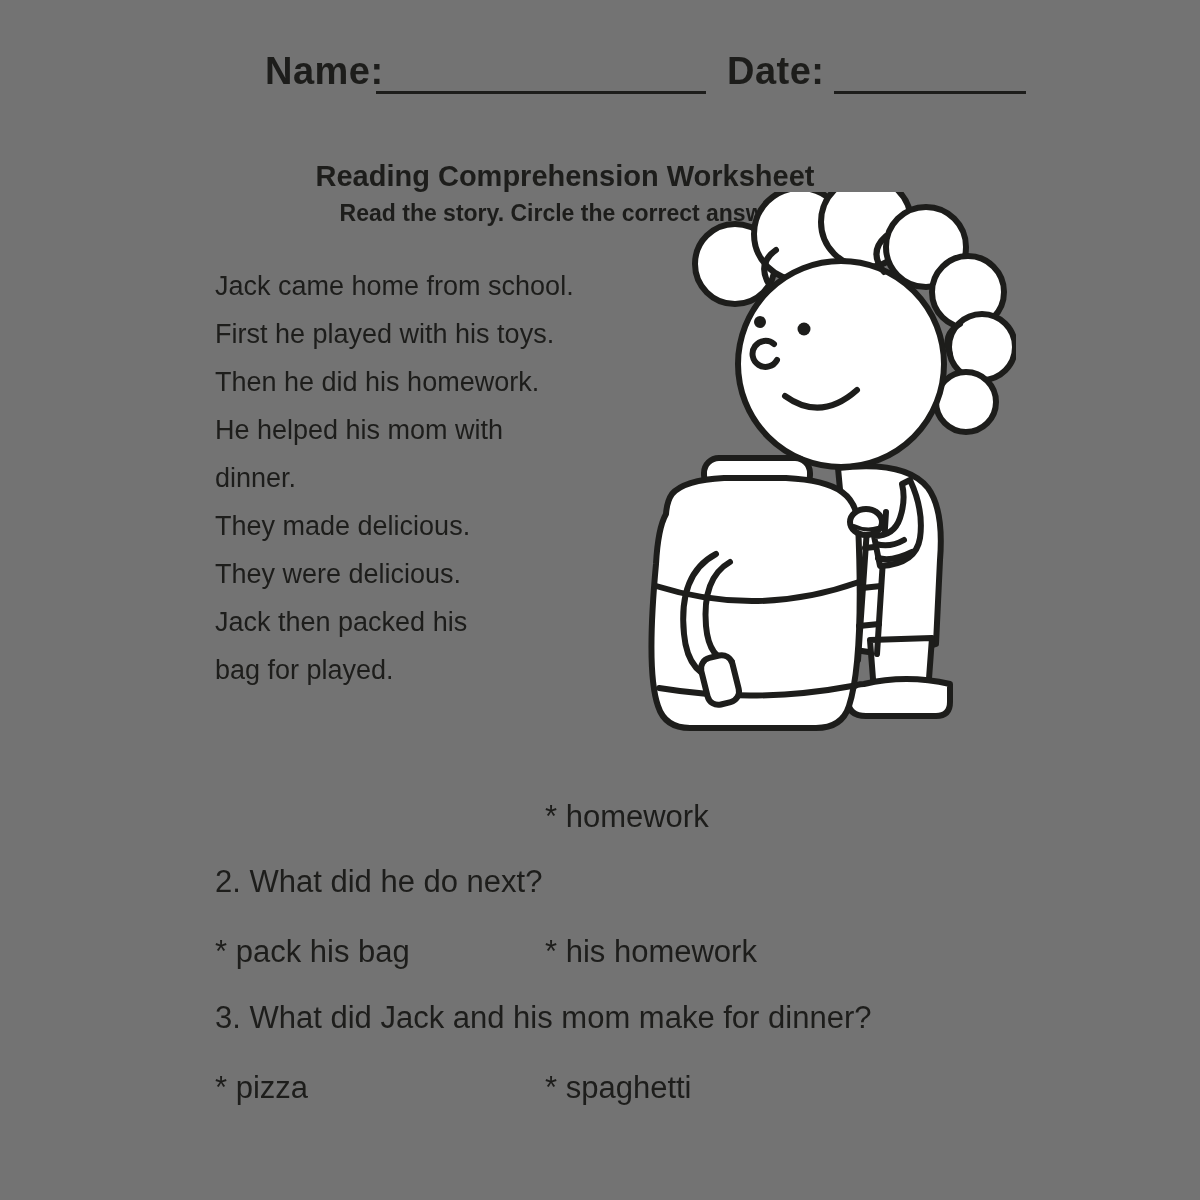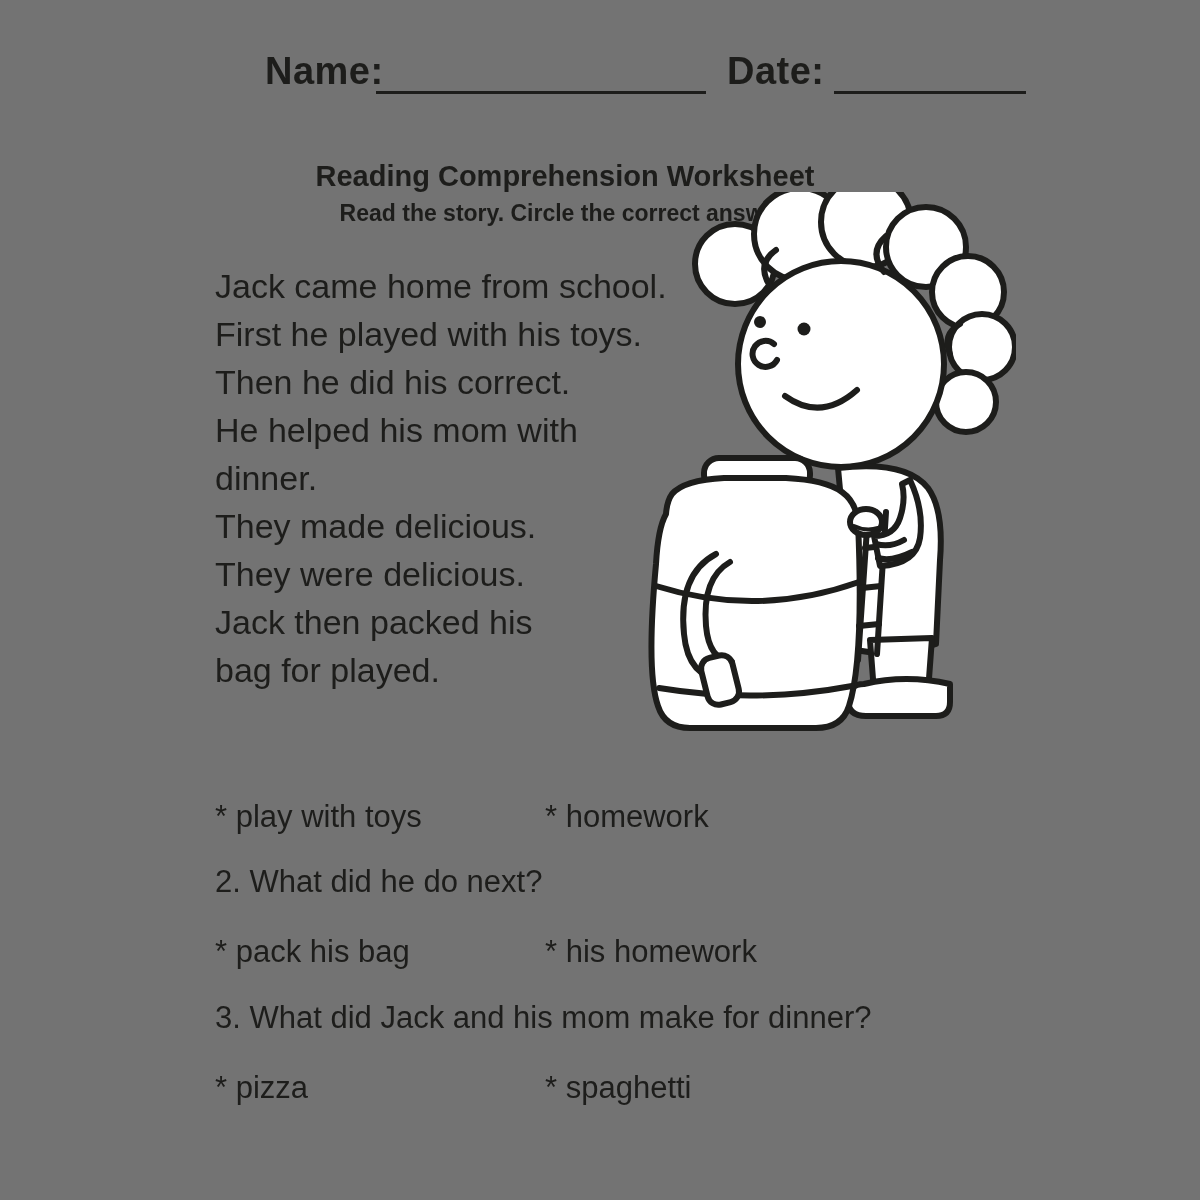--- a/index.html
+++ b/index.html
@@ -13,21 +13,21 @@
   #name-label { left:265px; top:50px; }
   #name-blank { left:376px; top:52px; width:330px; }
   #date-label { left:727px; top:50px; }
   #date-blank { left:834px; top:52px; width:192px; }
 
   .titleblock { position:absolute; left:250px; top:160px; width:630px; text-align:center; }
   .title { font-size:29px; font-weight:600; }
   .subtitle { font-size:23px; font-weight:600; margin-top:7px; }
 
   .story { position:absolute; left:215px; top:262px; width:530px; }
-  .story-line { font-size:34px; line-height:48px; white-space:nowrap; }
+  .story-line { font-size:27px; line-height:48px; white-space:nowrap; }
 
   .illustration { position:absolute; left:628px; top:192px; width:388px; height:552px; }
 
   .q { position:absolute; left:215px; font-size:31px; white-space:nowrap; }
   .opts { position:absolute; left:215px; width:820px; font-size:31px; }
   .opt { white-space:nowrap; }
   .opt-b { position:absolute; left:330px; top:0; }
   #q1 { top:728px; } #o1 { top:799px; }
   #q2 { top:864px; } #o2 { top:934px; }
   #q3 { top:1000px; } #o3 { top:1070px; }
@@ -46,21 +46,21 @@
   <span class="blank" id="date-blank"></span>
 
   <div class="titleblock">
     <div class="title">Reading Comprehension Worksheet</div>
     <div class="subtitle">Read the story.  Circle the correct answer.</div>
   </div>
 
   <div class="story">
     <div class="story-line">Jack came home from school.</div>
     <div class="story-line">First he played with his toys.</div>
-    <div class="story-line">Then he did his correct.</div>
+    <div class="story-line">Then he did his homework.</div>
     <div class="story-line">He helped his mom with</div>
     <div class="story-line">dinner.</div>
     <div class="story-line">They made delicious.</div>
     <div class="story-line">They were delicious.</div>
     <div class="story-line">Jack then packed his</div>
     <div class="story-line">bag for played.</div>
   </div>
 
   <div class="illustration">
     <svg viewBox="0 0 388 552" width="388" height="552" xmlns="http://www.w3.org/2000/svg">
@@ -114,21 +114,20 @@
         <path d="M 248 352 Q 262 356 276 348" fill="none"></path>
         <path d="M 250 366 Q 264 370 284 360" fill="none"></path>
 
         <ellipse cx="238" cy="330" rx="16" ry="13"></ellipse>
         <path d="M 226 334 q 12 6 24 2" fill="none" stroke-width="4"></path>
       </g>
     </svg>
   </div>
 
   <div class="opts" id="o1">
-    <span class="opt opt-a">* play with toys</span>
     <span class="opt opt-b">* homework</span>
   </div>
 
   <div class="q" id="q2">2. What did he do next?</div>
   <div class="opts" id="o2">
     <span class="opt opt-a">* pack his bag</span>
     <span class="opt opt-b">* his homework</span>
   </div>
 
   <div class="q" id="q3">3. What did Jack and his mom make for dinner?</div>

